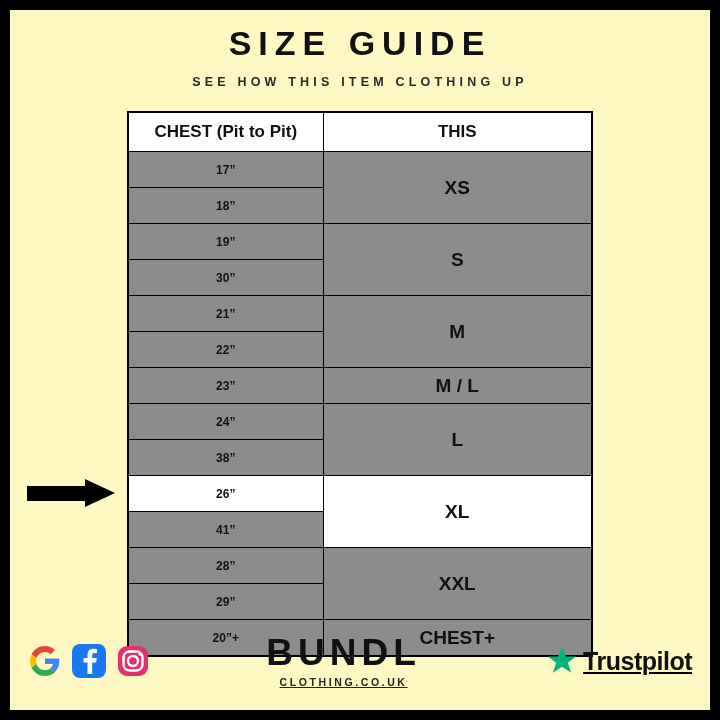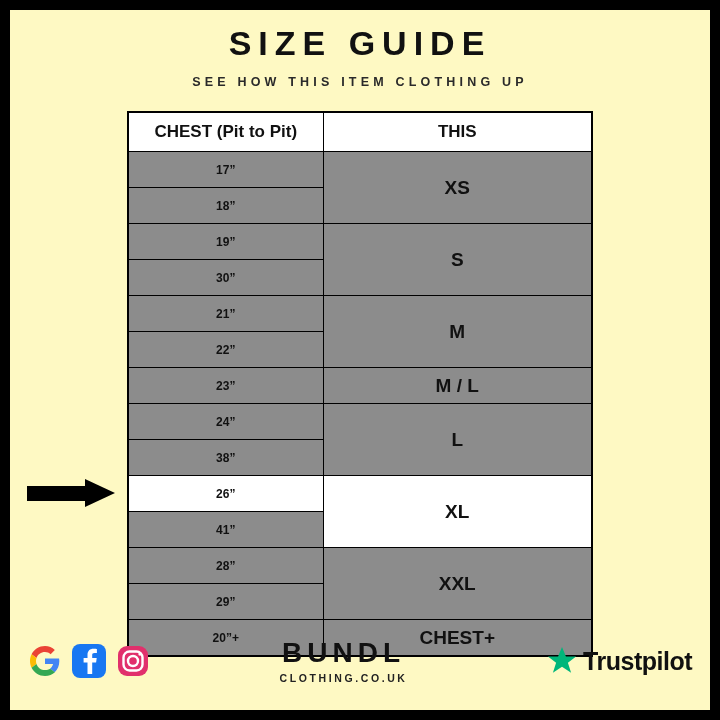--- a/index.html
+++ b/index.html
@@ -132,37 +132,39 @@
     display: flex;
     align-items: center;
     justify-content: center;
   }
   .brand {
     text-align: center;
     flex: 0 0 auto;
     margin-left: -10px;
   }
   .brand-name {
-    font-size: 28px;
+    font-size: 37px;
     font-weight: bold;
     letter-spacing: 5px;
     color: #111111;
     line-height: 1;
   }
   .brand-sub {
     margin-top: 5px;
     font-size: 10.5px;
     font-weight: bold;
     letter-spacing: 2.6px;
     color: #222222;
+    text-decoration: underline;
   }
   .trustpilot {
     display: flex;
     align-items: center;
     gap: 6px;
+    text-decoration: underline;
   }
   .tp-star {
     width: 30px;
     height: 30px;
   }
   .tp-text {
     font-size: 25px;
     font-weight: bold;
     color: #111111;
     letter-spacing: -0.5px;

